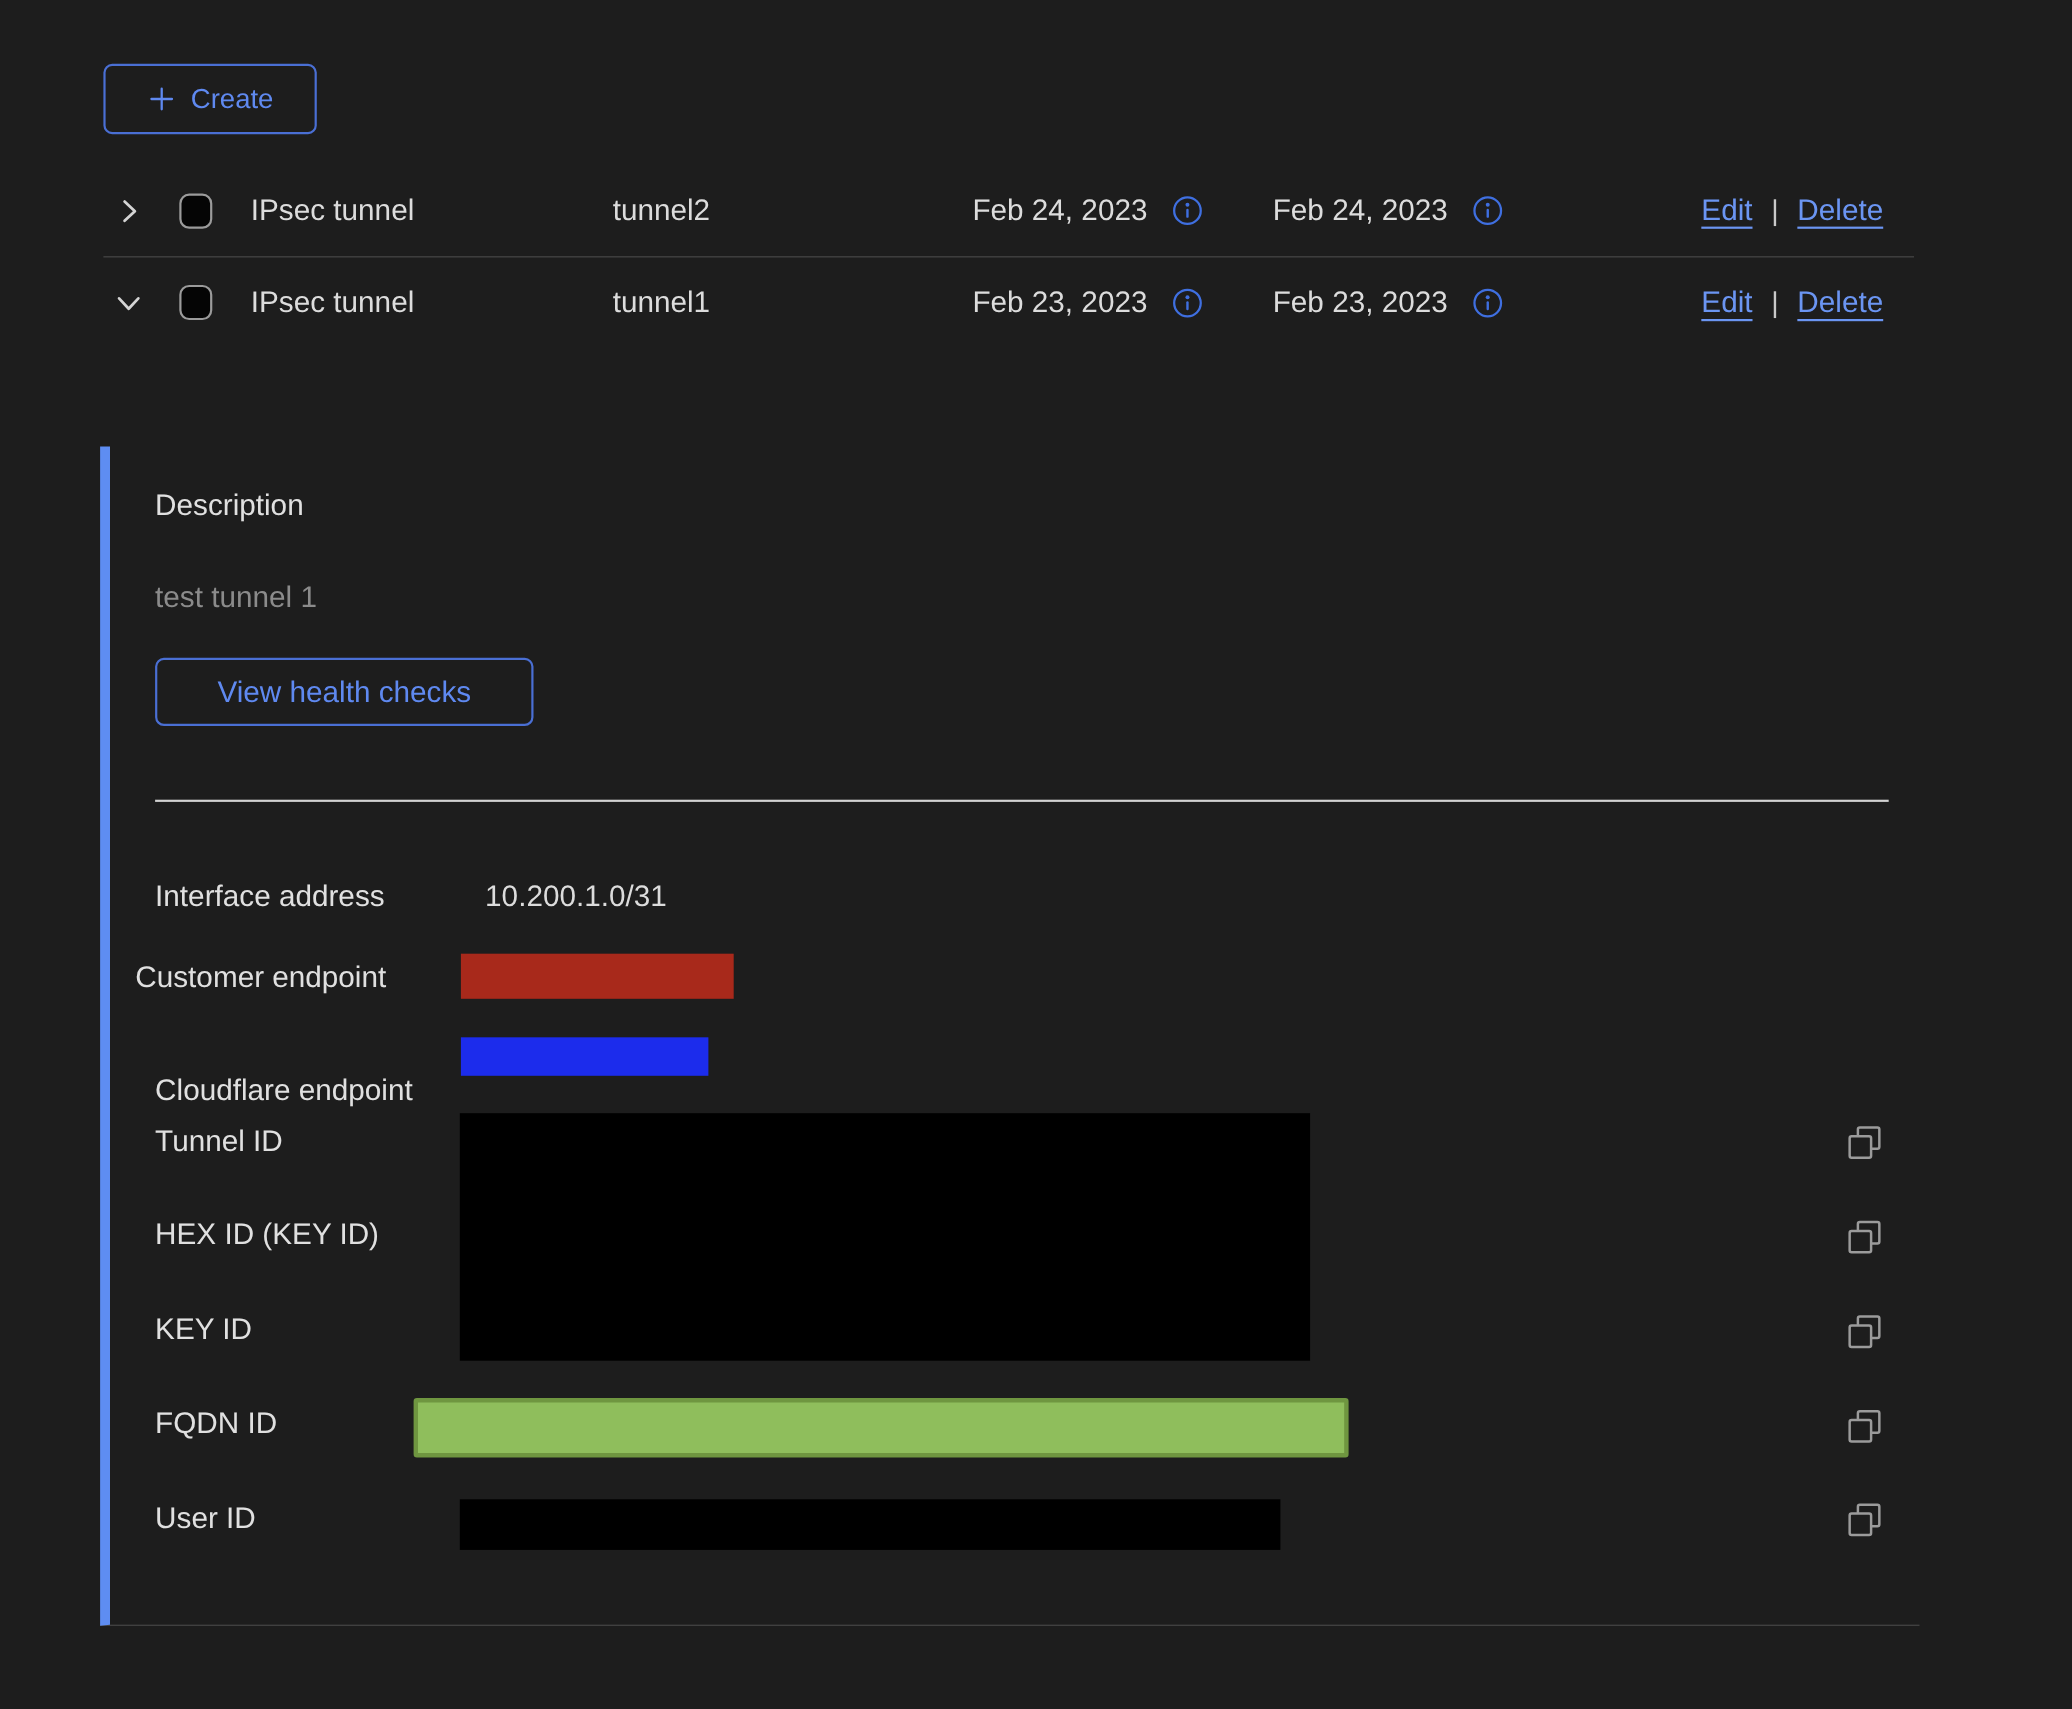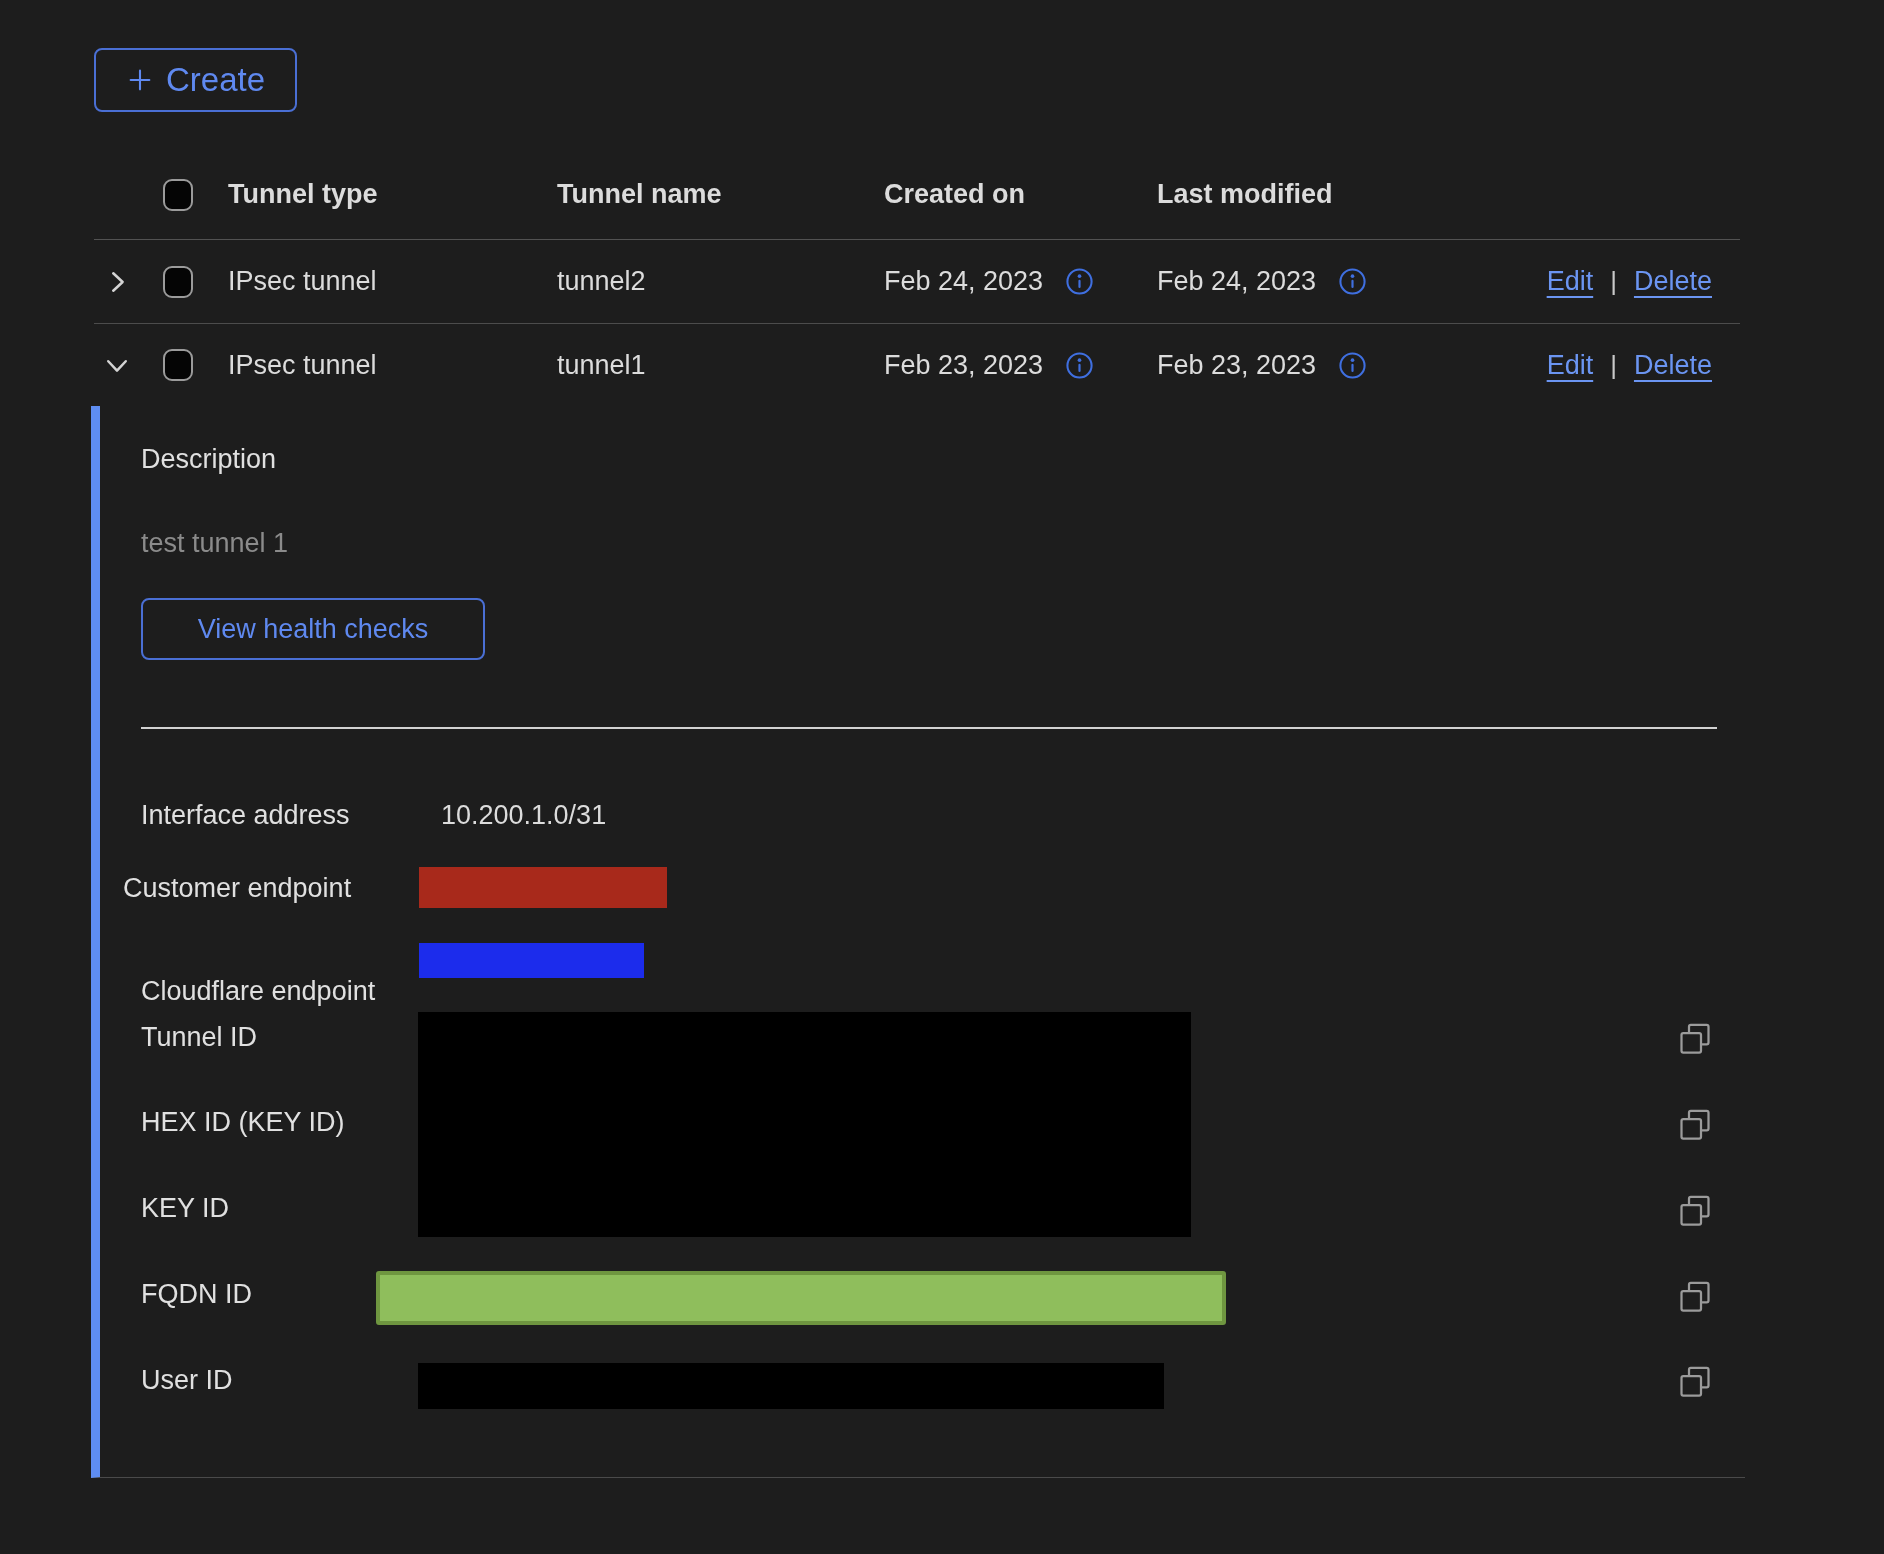--- a/index.html
+++ b/index.html
@@ -2,24 +2,24 @@
 <html><head>
 <meta charset="utf-8">
 <style>
   * { box-sizing: border-box; margin: 0; padding: 0; }
   html,body { background:#1d1d1d; }
   body { font-family:"Liberation Sans", sans-serif; color:#dfdfdf; }
   .page { position:relative; width:1884px; height:1554px; background:#1d1d1d; overflow:hidden; }
 
   
   .create-btn {
-    position:absolute; left:94px; top:48px; height:64px; min-width:194px;
+    position:absolute; left:94px; top:58px; height:64px; min-width:194px;
     display:flex; align-items:center; justify-content:center; gap:12px;
     background:transparent; border:2px solid #4a6fd4; border-radius:8px;
-    color:#5f89f0; font-size:33px; font-family:"Liberation Sans",sans-serif; cursor:pointer; padding:0 30px;
+    color:#5f89f0; font-size:25px; font-family:"Liberation Sans",sans-serif; cursor:pointer; padding:0 30px;
   }
 
   
   .table { position:absolute; left:94px; top:150px; width:1646px; }
   .trow { display:flex; align-items:center; }
   .thead { height:90px; border-bottom:1px solid #525252; font-weight:bold; color:#ececec; }
   .tr1 { height:84px; border-bottom:1px solid #4c4c4c; }
   .tr2 { height:82px; }
   .col-exp { width:69px; padding-left:8px; display:flex; align-items:center; }
   .col-chk { width:65px; display:flex; align-items:center; }
@@ -70,31 +70,20 @@
 
   <button class="create-btn">
     <svg width="28" height="28" viewBox="0 0 24 24" fill="none">
       <path d="M12 4 V20 M4 12 H20" stroke="#5f89f0" stroke-width="1.8" stroke-linecap="round"></path>
     </svg>
     <span>Create</span>
   </button>
 
   <div class="table">
 
-    <div class="trow thead">
-      <div class="col-exp"></div>
-      <div class="col-chk">
-          <span class="checkbox"></span>
-        </div>
-      <div class="col-type">Tunnel type</div>
-      <div class="col-name">Tunnel name</div>
-      <div class="col-created">Created on</div>
-      <div class="col-modified">Last modified</div>
-      <div class="col-actions"></div>
-    </div>
 
     <div class="trow tr1">
       <div class="col-exp">
         <button class="exp-btn">
           <svg width="30" height="30" viewBox="0 0 24 24" fill="none">
             <path d="M9 5 L16.5 12 L9 19" stroke="#d4d4d4" stroke-width="2" stroke-linecap="round" stroke-linejoin="round"></path>
           </svg>
         </button>
       </div>
       <div class="col-chk">

